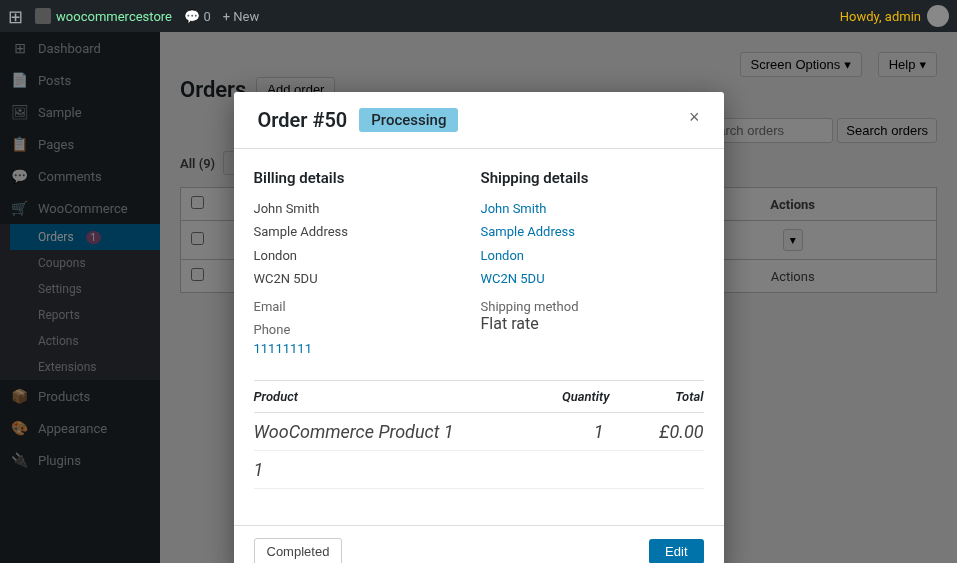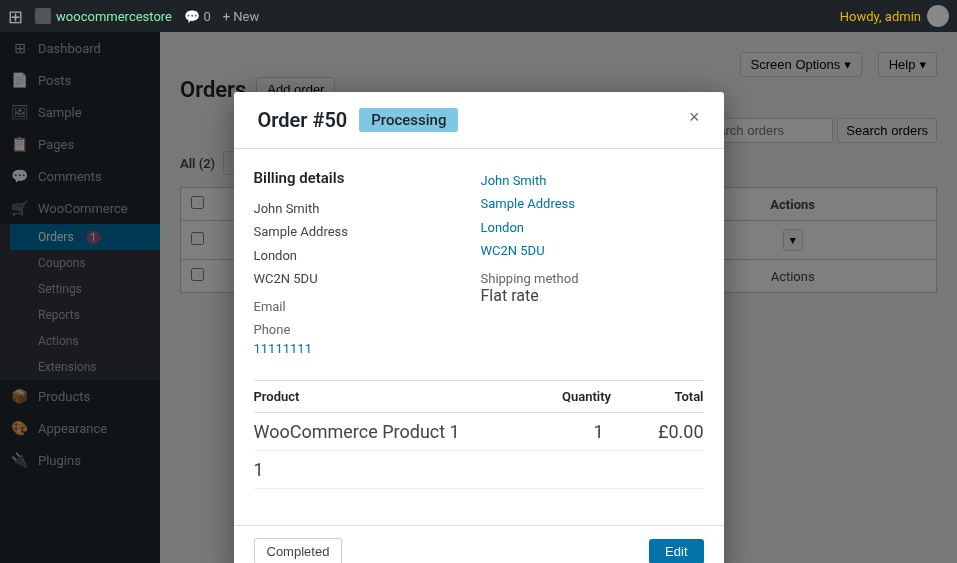--- a/index.html
+++ b/index.html
@@ -133,21 +133,21 @@
       line-height: 1;
     }
     .modal-body { padding: 20px; }
     .details-row { display: flex; gap: 4px; margin-bottom: 20px; }
     .details-col { flex: 1; }
     .details-section-title { font-size: 15px; font-weight: 600; color: #1d2327; margin-bottom: 10px; }
     .details-text { color: #444; font-size: 13px; line-height: 1.8; }
     .details-link { color: #0073aa; text-decoration: none; display: block; line-height: 1.8; font-size: 13px; }
     .details-label { color: #666; font-size: 13px; margin-top: 8px; }
     .details-value { color: #444; font-size: 16px; }
-    .product-table { width: 100%; border-collapse: collapse; margin-bottom: 16px; }
+    .product-table { width: 100%; border-collapse: collapse; margin-bottom: 16px; font-style: italic; }
     .product-table th { text-align: left; padding: 8px 0; border-top: 1px solid #ddd; border-bottom: 1px solid #ddd; font-size: 13px; color: #1d2327; font-weight: 600; }
     .product-table th.col-qty { text-align: left; }
     .product-table th.col-total { text-align: right; }
     .product-table td { padding: 8px 0; font-size: 18px; color: #444; border-bottom: 1px solid #eee; }
     .product-table td.col-qty { text-align: center; }
     .product-table td.col-total { text-align: right; }
     .modal-footer { display: flex; align-items: center; padding: 12px 20px; border-top: 1px solid #ddd; gap: 10px; }
     .completed-btn {
       background: #fff;
       border: 1px solid #ccc;
@@ -271,21 +271,21 @@
       <button class="add-order-btn">Add order</button>
     </div>
 
     <div class="search-area">
       <input class="search-input" type="text" placeholder="Search orders" style="">
       <button class="search-btn">Search orders</button>
     </div>
 
     <div class="filter-bar">
       <div class="filter-tabs">
-        <span class="filter-tab active">All (2)</span>
+        <span class="filter-tab active">All (9)</span>
       </div>
       <select class="bulk-select">
         <option>Bulk Actions</option>
       </select>
       <select class="filter-select">
         <option>Filter by customer</option>
       </select>
       <button class="filter-btn">Filter</button>
     </div>
 
@@ -333,20 +333,21 @@
           <div class="details-text">John Smith</div>
           <div class="details-text">Sample Address</div>
           <div class="details-text">London</div>
           <div class="details-text">WC2N 5DU</div>
           <div class="details-label">Email</div>
           <div class="details-label">Phone</div>
           <a href="#" class="details-link">11111111</a>
         </div>
 
         <div class="details-col">
+          <div class="details-section-title">Shipping details</div>
           <a href="#" class="details-link">John Smith</a>
           <a href="#" class="details-link">Sample Address</a>
           <a href="#" class="details-link">London</a>
           <a href="#" class="details-link">WC2N 5DU</a>
           <div class="details-label">Shipping method</div>
           <div class="details-value">Flat rate</div>
         </div>
       </div>
 
       <table class="product-table">

